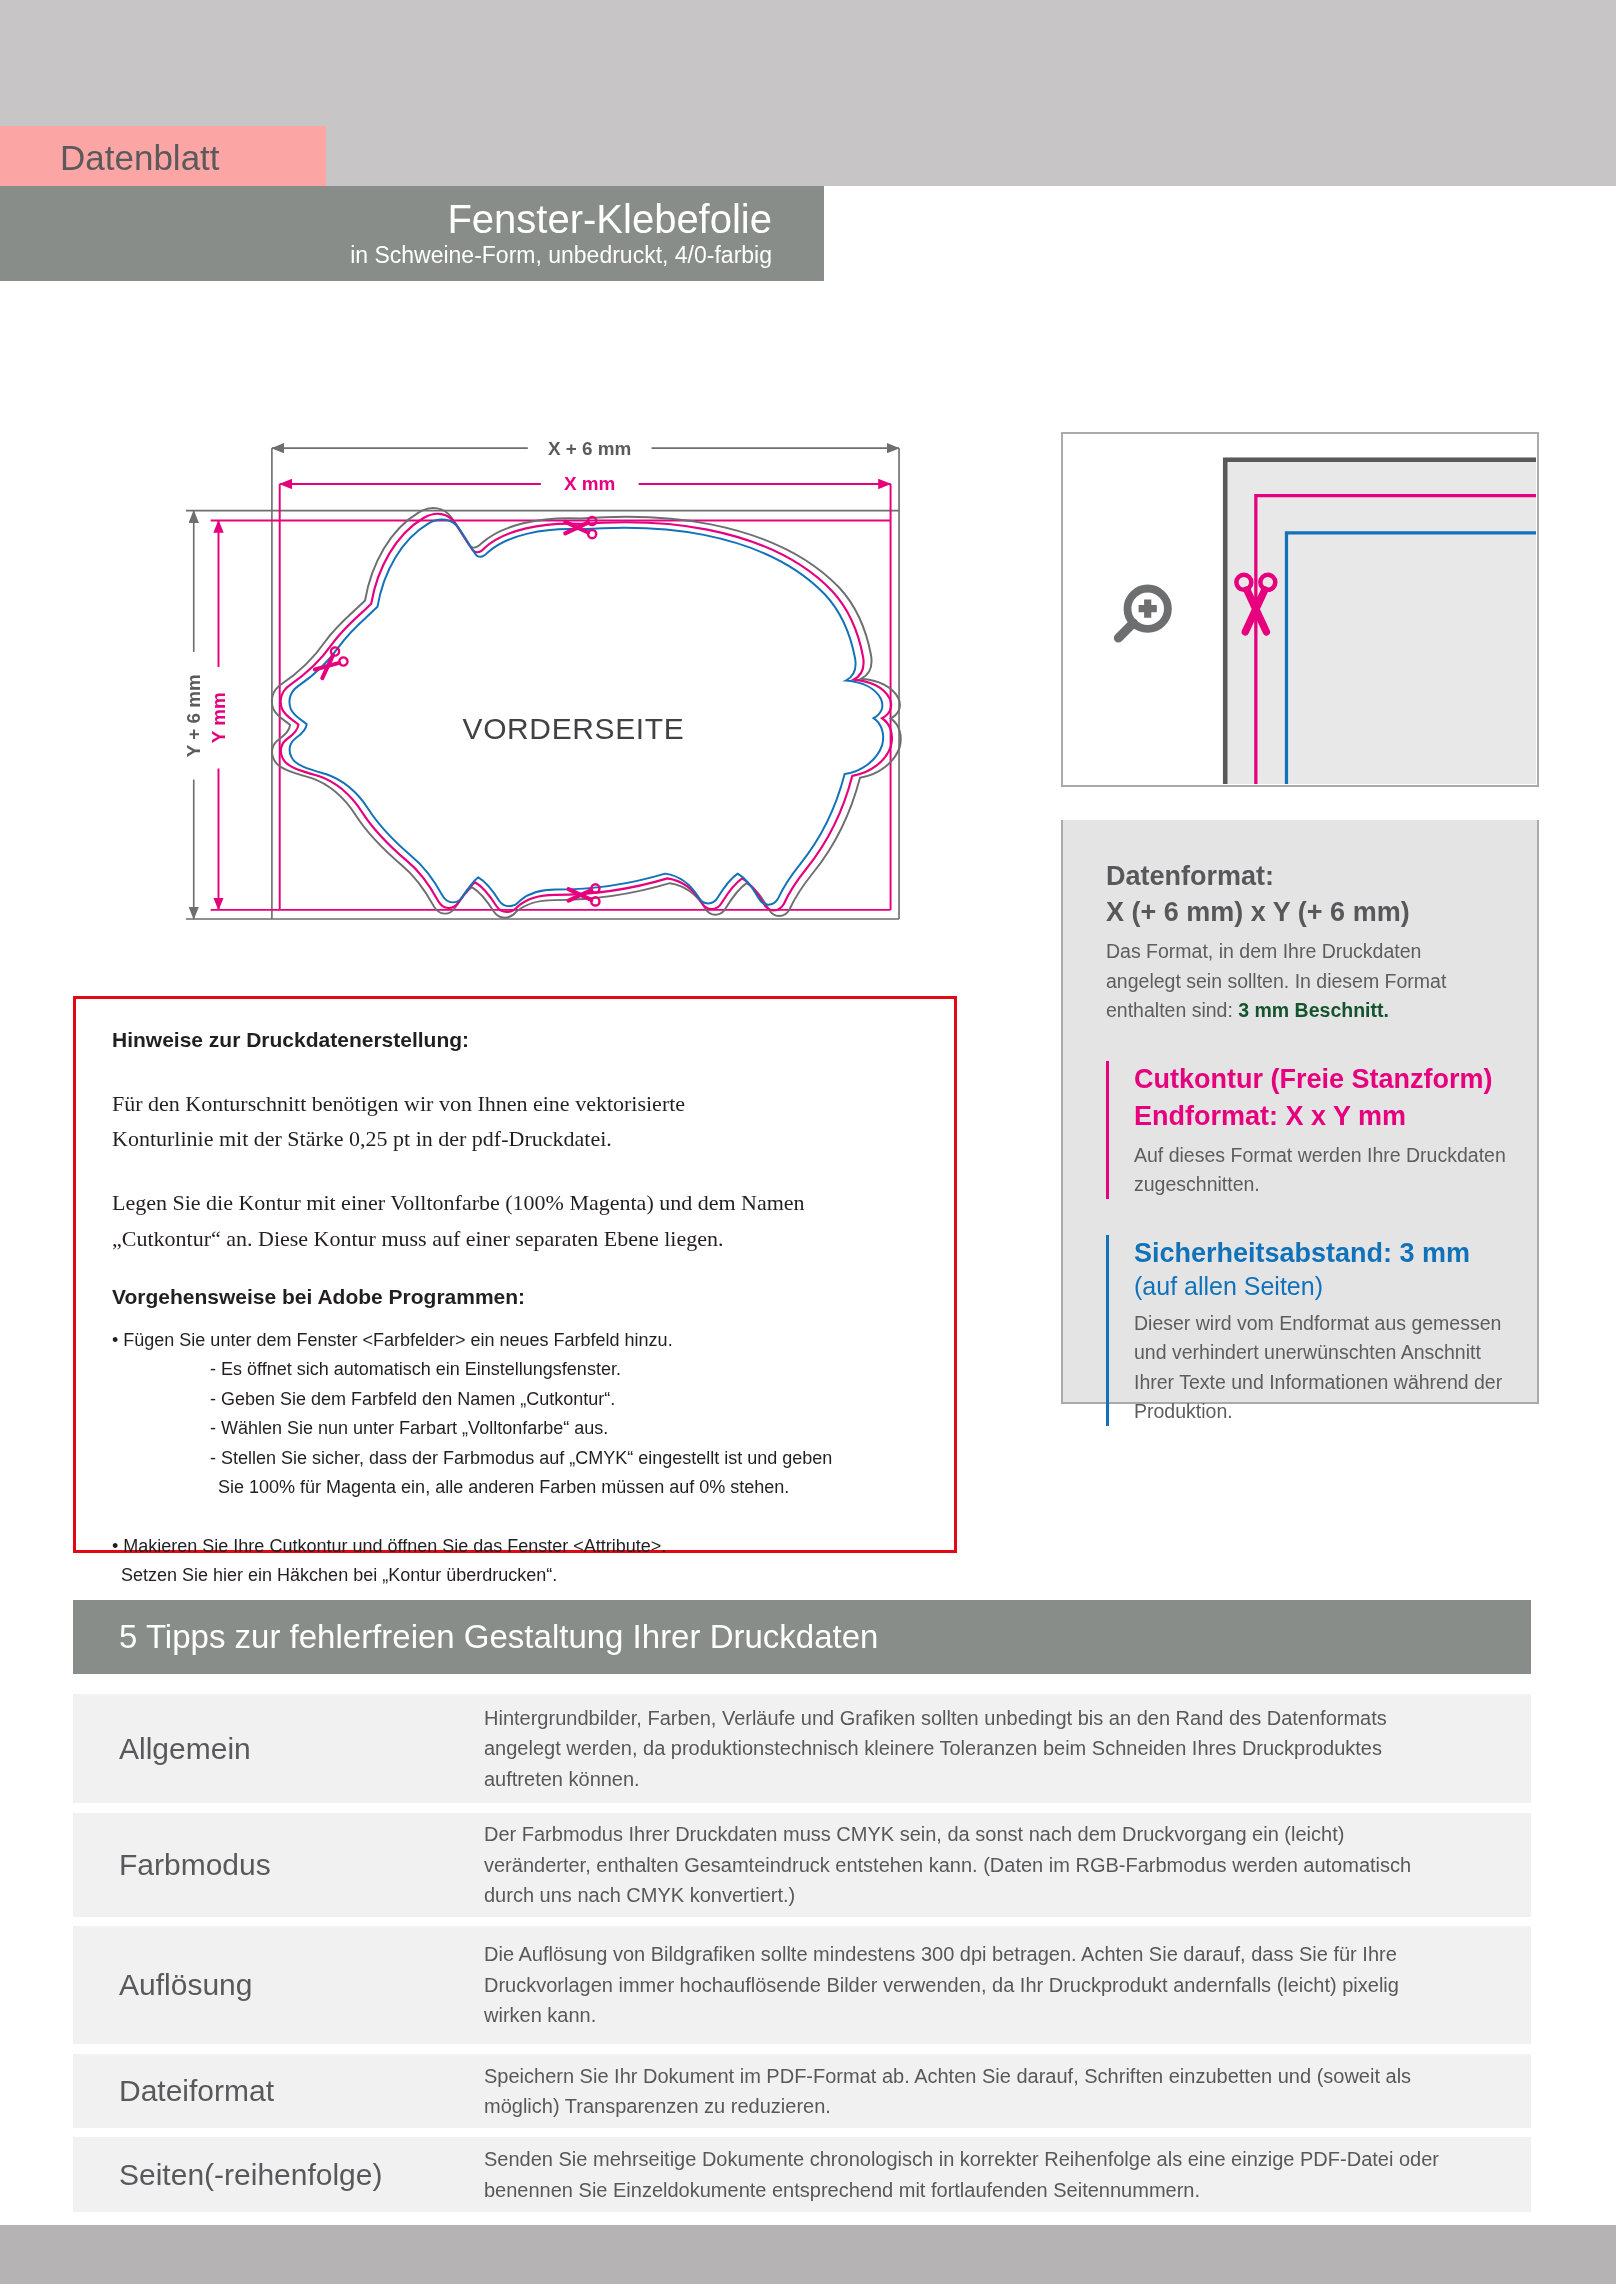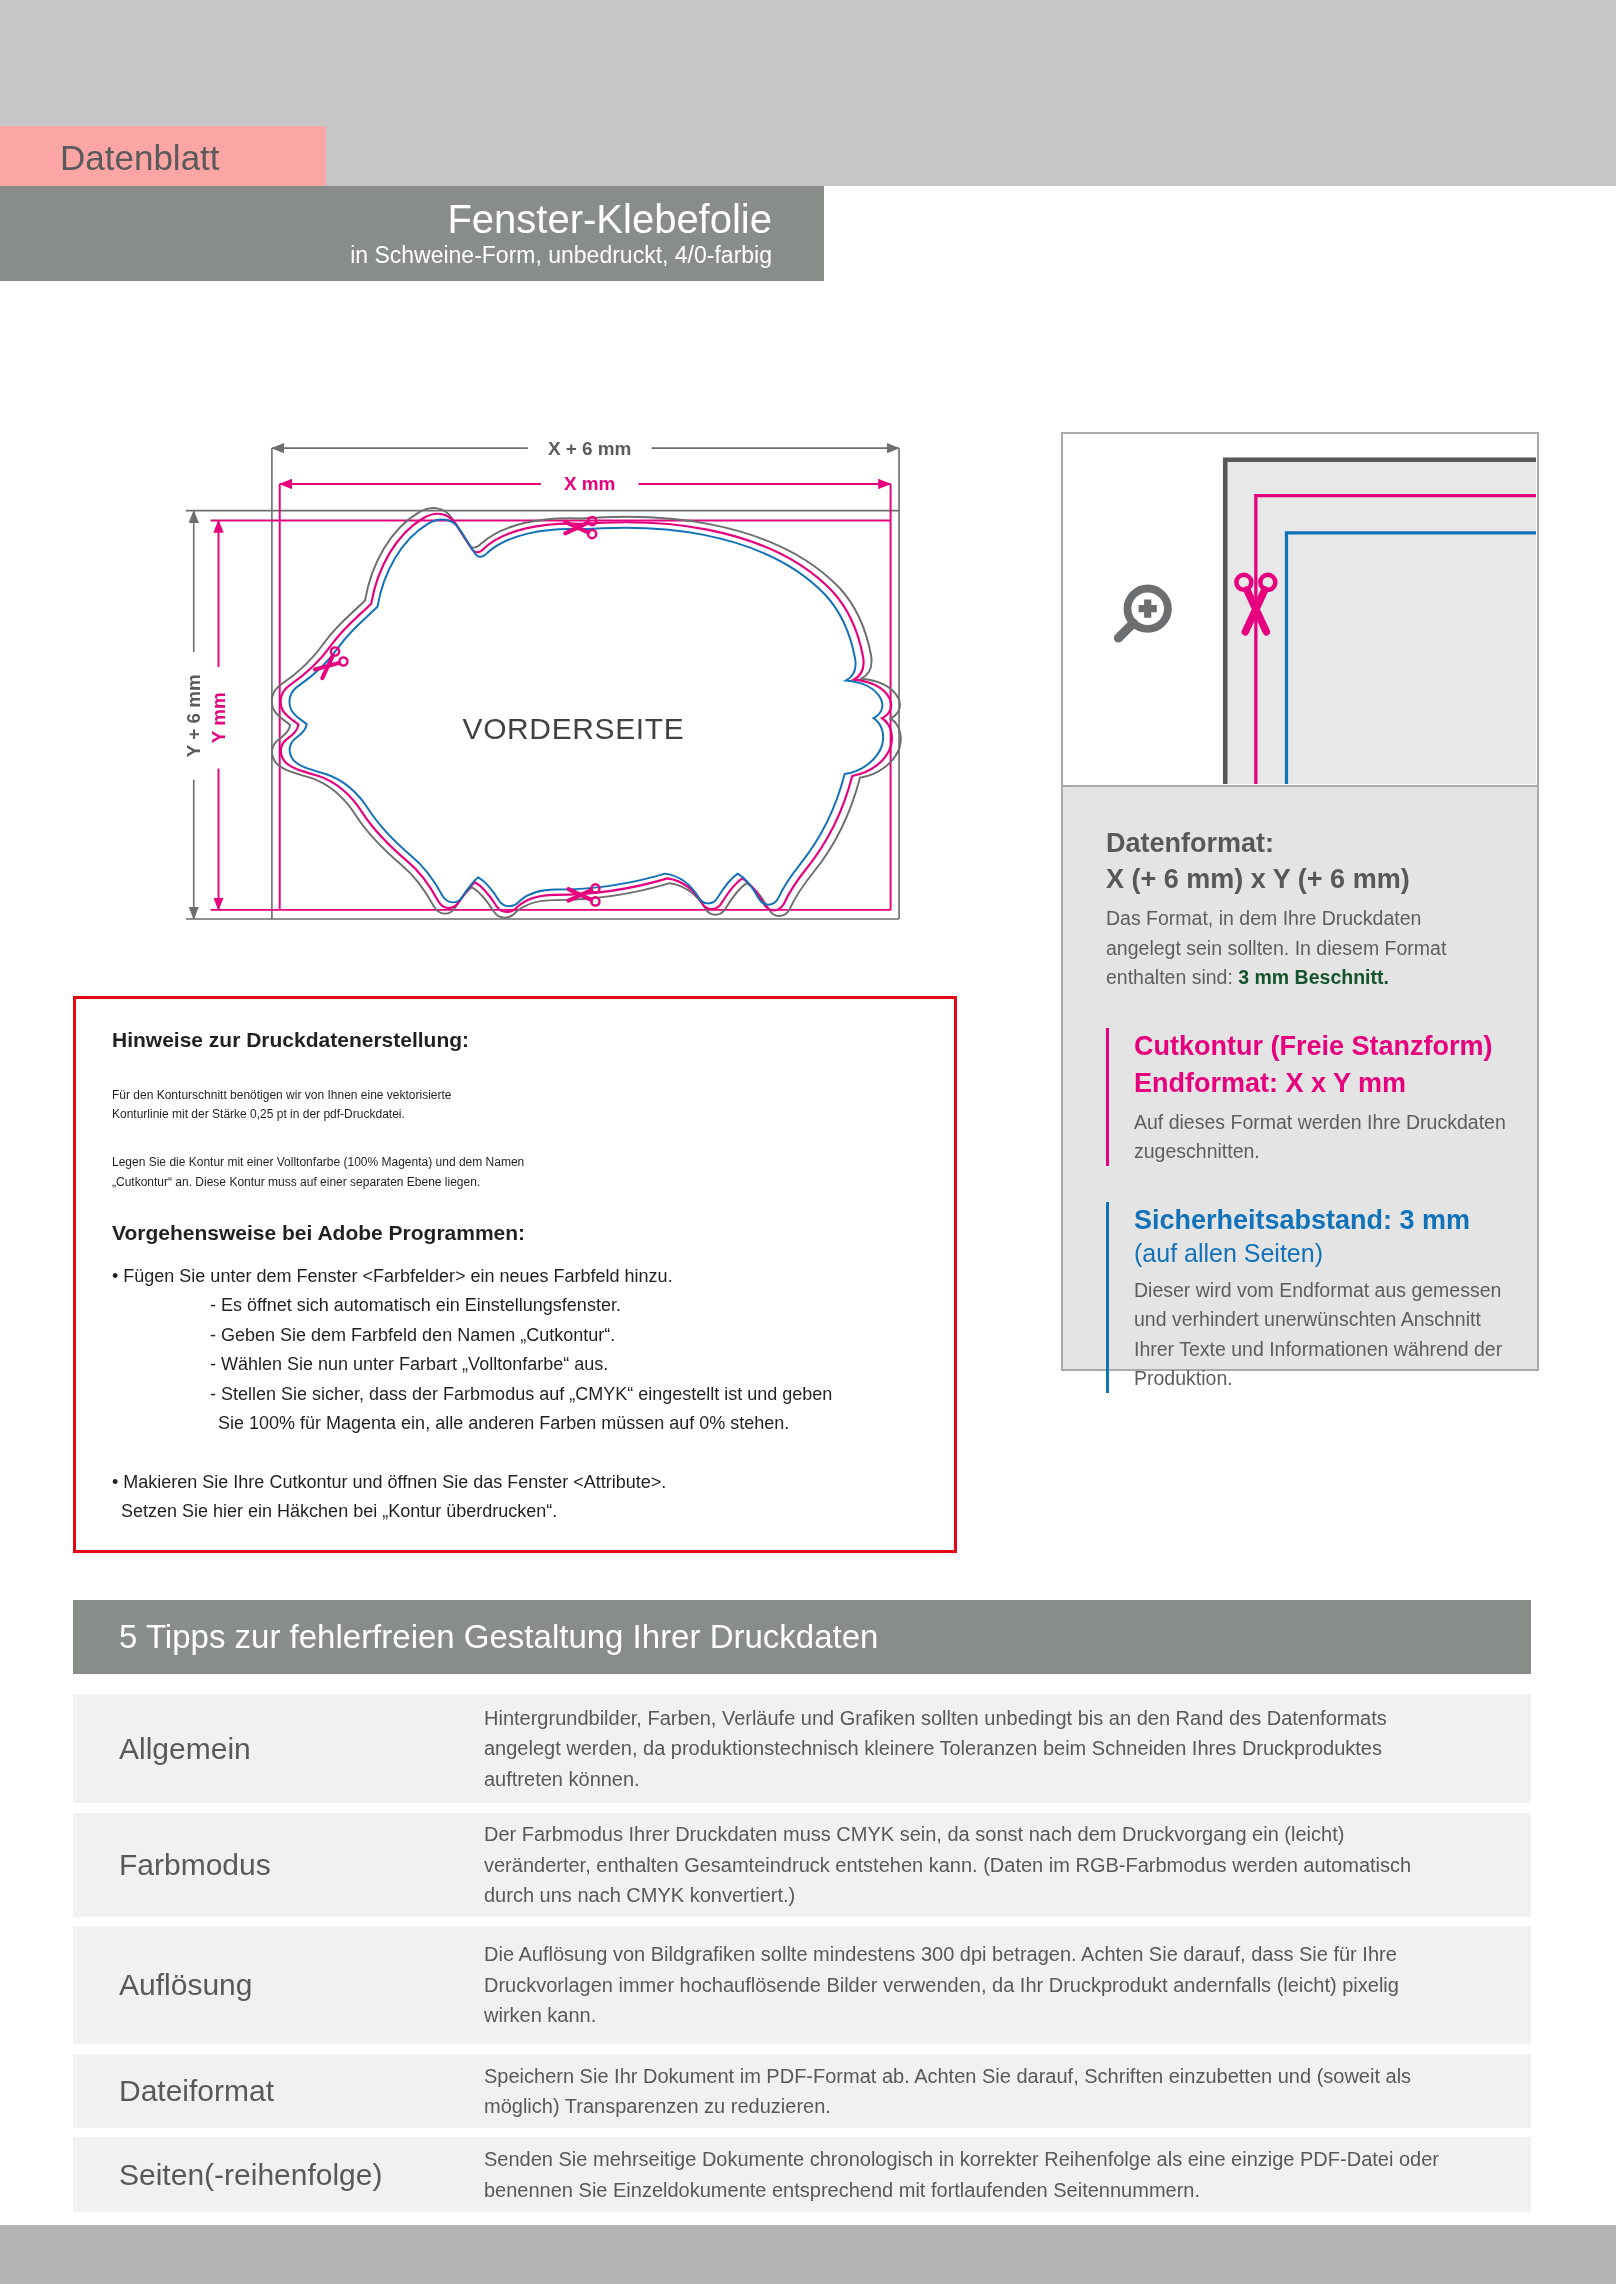--- a/index.html
+++ b/index.html
@@ -20,39 +20,39 @@
   
   .diagram-wrap{left:150px;top:426px;width:798px;height:521px;}
   svg text{font-family:"Liberation Sans","DejaVu Sans",sans-serif;}
   .dim-label-gray{font-size:29px;font-weight:600;fill:#5b5b5d;}
   .dim-label-mag{font-size:29px;font-weight:700;fill:#e6007e;}
   .front-label{font-size:46px;fill:#414042;letter-spacing:1px;}
 
   
   .detail-box{left:1061px;top:432px;width:478px;height:355px;background:#ffffff;
               border:2.6px solid #a8aaad;box-sizing:border-box;}
-  .info-panel{left:1061px;top:787px;width:478px;height:584px;background:#e5e4e4;
+  .info-panel{left:1061px;top:820px;width:478px;height:584px;background:#e5e4e4;
               border:2.6px solid #a8aaad;border-top:none;box-sizing:border-box;
               padding:38px 27px 0 43px;}
   .ip-h{font-size:27px;font-weight:700;color:#58585a;line-height:1.35;}
   .ip-body{font-size:19.5px;color:#5d5d5f;line-height:1.5;max-width:384px;margin-top:6.5px;}
   .ip-body b{color:#14532d;}
   .ip-block{margin-top:36px;padding-left:25px;}
   .ip-block.mag{border-left:3.9px solid #e6007e;}
   .ip-block.blu{border-left:3.9px solid #1172ba;}
   .ip-h.mag{color:#e6007e;}
   .ip-h.blu{color:#1172ba;}
   .ip-sub.blu{font-size:25px;color:#1172ba;line-height:1.25;}
 
   
   .hinweise{left:73px;top:996px;width:884px;height:557px;background:#ffffff;
             border:3.3px solid #e30613;box-sizing:border-box;padding:29px 26px 0 36px;
             color:#231f20;}
   .hw-title{font-size:21px;font-weight:700;margin-bottom:34px;}
-  .hw-para{font-size:12px;line-height:1.6;margin-bottom:29px;max-width:768px;}
+  .hw-para{font-size:22px;line-height:1.6;margin-bottom:29px;max-width:768px;font-family:Liberation Serif, serif;}
   .hw-para span{display:block;}
   .hw-adobe{font-size:21px;font-weight:700;margin-bottom:17px;}
   .hw-line{font-size:18px;line-height:1.64;display:block;}
   .hw-bullet::before{content:"• ";}
   .hw-sub{padding-left:98px;}
   .hw-sub2{padding-left:106px;}
   .hw-b2{margin-top:29px;}
   .hw-b2c{padding-left:9px;}
 
   

